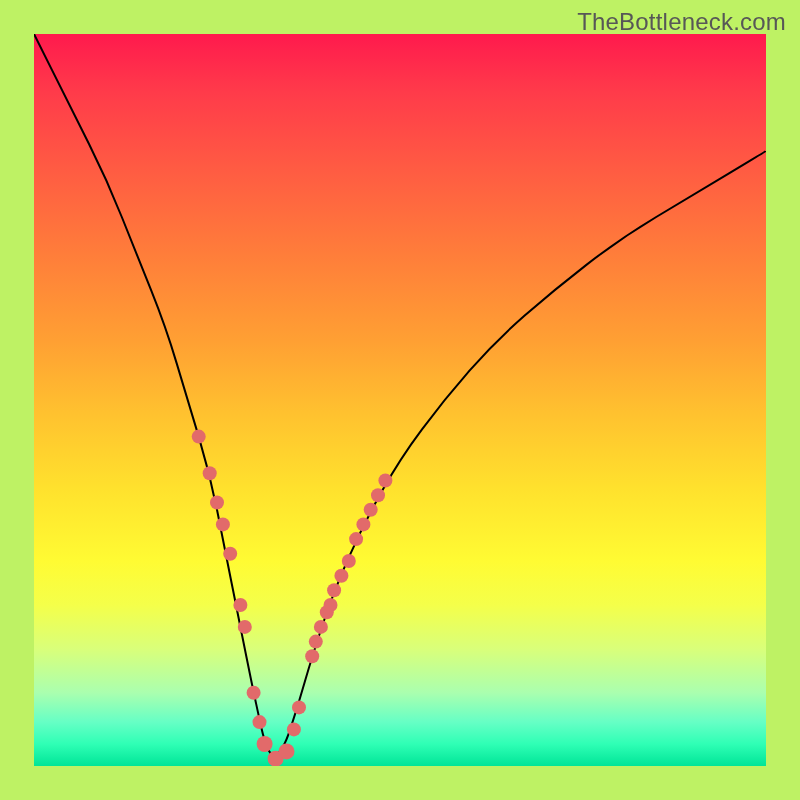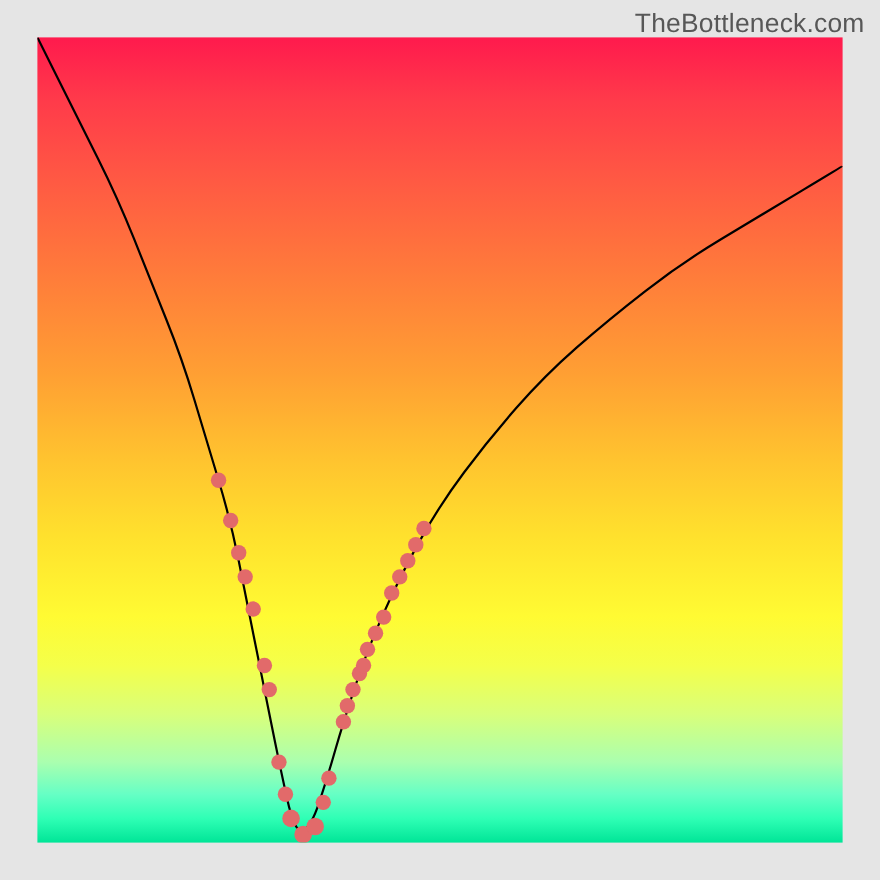--- a/index.html
+++ b/index.html
@@ -10,21 +10,21 @@
     background: #000;
     overflow: hidden;
     font-family: Arial, Helvetica, sans-serif;
   }
   .frame {
     position: absolute;
     left: 0;
     top: 0;
     width: 800px;
     height: 800px;
-    background: #e5e5e5;
+    background: #bef264;
   }
   .plot-area {
     position: absolute;
     left: 34px;
     top: 34px;
     width: 732px;
     height: 732px;
     background: linear-gradient(to bottom,
       #ff1a4d 0%,
       #ff3b4a 8%,

